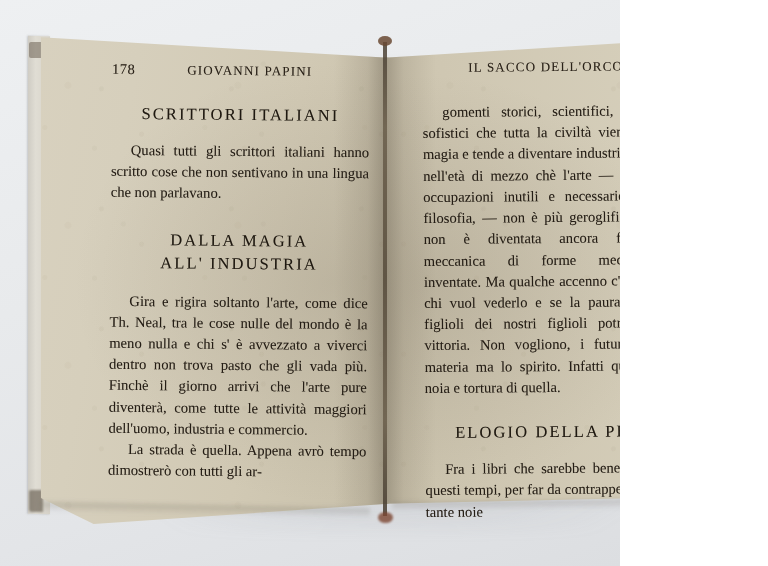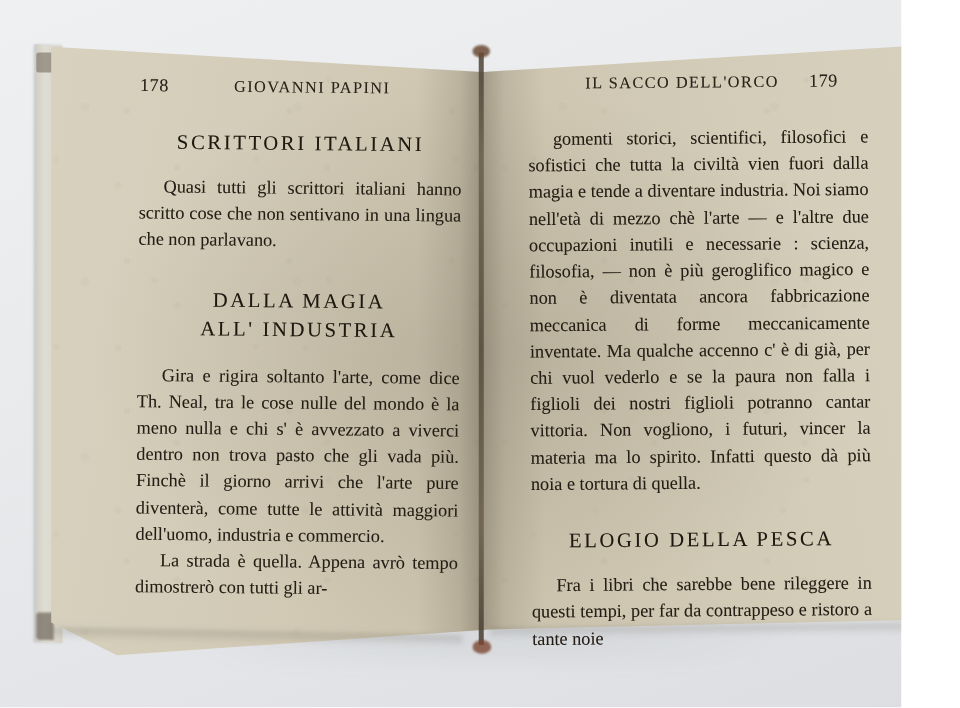--- a/index.html
+++ b/index.html
@@ -9,21 +9,21 @@
   }
   body {
     width: 768px;
     height: 566px;
     overflow: hidden;
     font-family: "Liberation Serif", serif;
   }
 
   #scene {
     position: relative;
-    width: 721px;
+    width: 620px;
     height: 566px;
     background: linear-gradient(160deg, #eef0f2 0%, #e8eaec 40%, #e3e5e8 70%, #dcdee1 100%);
     overflow: hidden;
   }
 
   
   .table-shadow {
     position: absolute;
     left: 40px;
     top: 60px;

